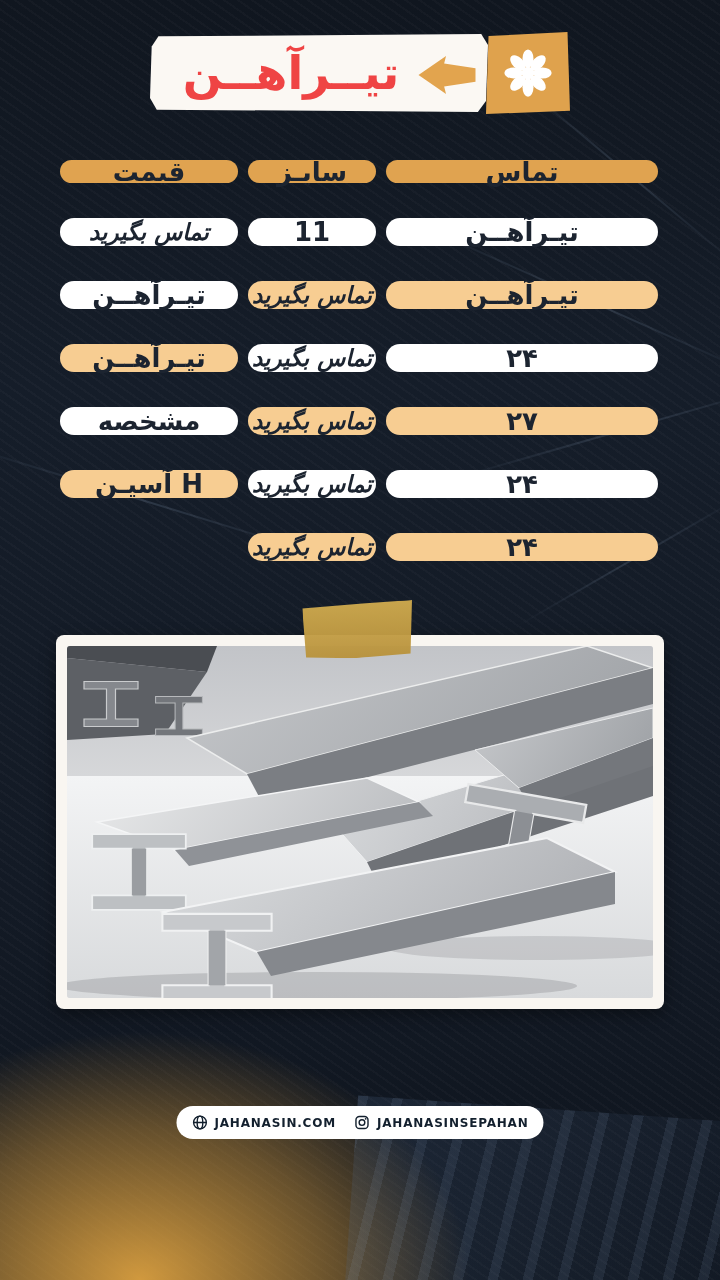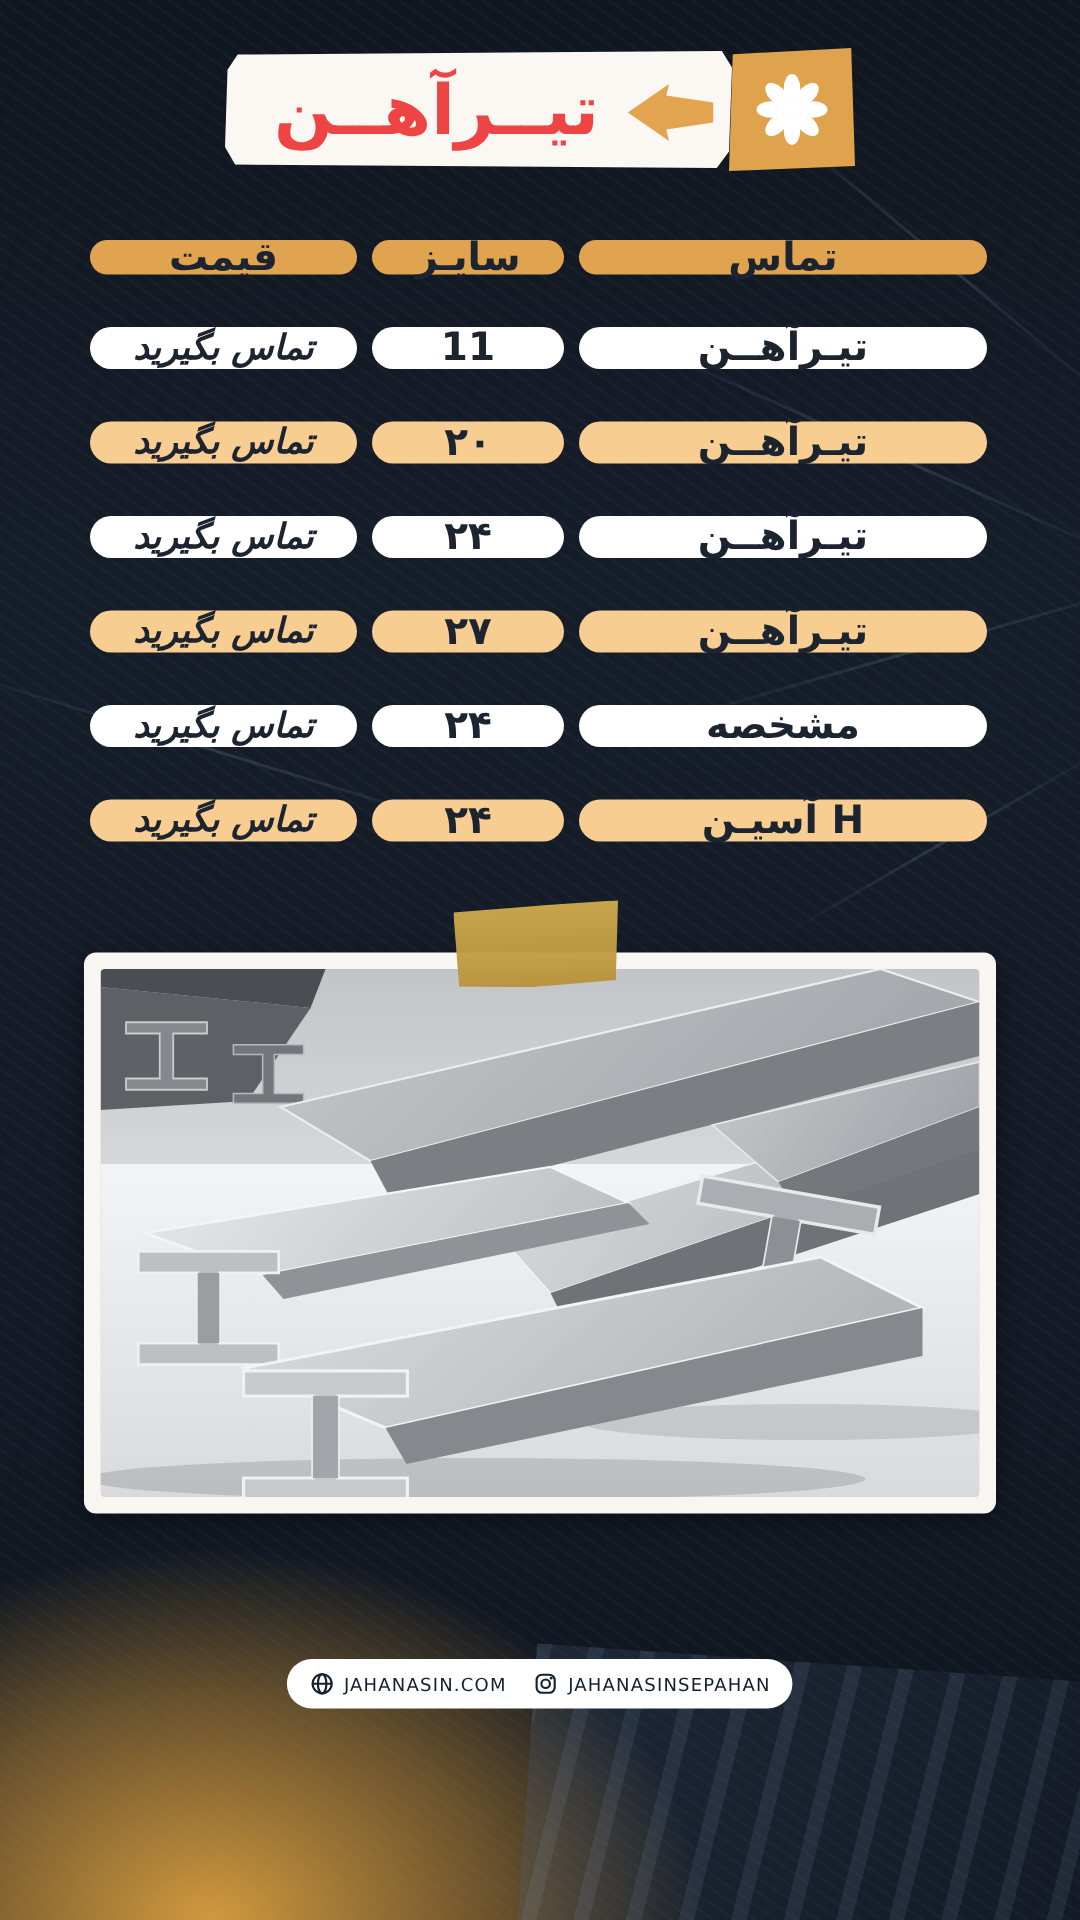--- a/index.html
+++ b/index.html
@@ -49,21 +49,21 @@
   
   .brand{position:absolute;top:1030px;left:0;width:720px;display:flex;justify-content:center;
     align-items:flex-start;gap:18px;}
   .brand-txt{display:flex;flex-direction:column;align-items:center;padding-top:8px;}
   .brand-fa{font-size:23px;font-weight:bold;color:#ffffff;line-height:1.2;}
   .brand-rule{width:100%;height:2px;background:#ffffff;margin:6px 0 5px;border-radius:1px;}
   .brand-en{font-size:14px;font-weight:bold;color:#ffffff;letter-spacing:4px;white-space:nowrap;}
   .logo{width:84px;height:80px;}
   .badge{position:absolute;top:1106px;left:50%;transform:translateX(-50%);height:33px;background:#ffffff;
     border-radius:17px;display:flex;align-items:center;gap:18px;padding:0 15px;box-sizing:border-box;z-index:6;}
-  .badge-item{display:flex;align-items:center;gap:6px;font-size:12px;font-weight:normal;color:#13202e;
+  .badge-item{display:flex;align-items:center;gap:6px;font-size:12px;font-weight:bold;color:#13202e;
     letter-spacing:0.8px;white-space:nowrap;}
   .badge-item svg{width:17px;height:17px;}
 </style>
 </head>
 <body>
 
 <div class="poster">
 
   <div class="hatch"></div>
   <div class="streak s1"></div>
@@ -101,21 +101,20 @@
   <div class="table">
     <div class="cell gold" dir="rtl">تماس</div>
     <div class="cell gold" dir="rtl">سایـز</div>
     <div class="cell gold" dir="rtl">قیمت</div>
 
     <div class="cell" dir="rtl">تیـرآهــن</div>
     <div class="cell" dir="rtl">11</div>
     <div class="cell price" dir="rtl">تماس بگیرید</div>
 
     <div class="cell tan" dir="rtl">تیـرآهــن</div>
-    <div class="cell tan" dir="rtl">۲۰</div>
     <div class="cell tan price" dir="rtl">تماس بگیرید</div>
 
     <div class="cell" dir="rtl">تیـرآهــن</div>
     <div class="cell" dir="rtl">۲۴</div>
     <div class="cell price" dir="rtl">تماس بگیرید</div>
 
     <div class="cell tan" dir="rtl">تیـرآهــن</div>
     <div class="cell tan" dir="rtl">۲۷</div>
     <div class="cell tan price" dir="rtl">تماس بگیرید</div>
 

